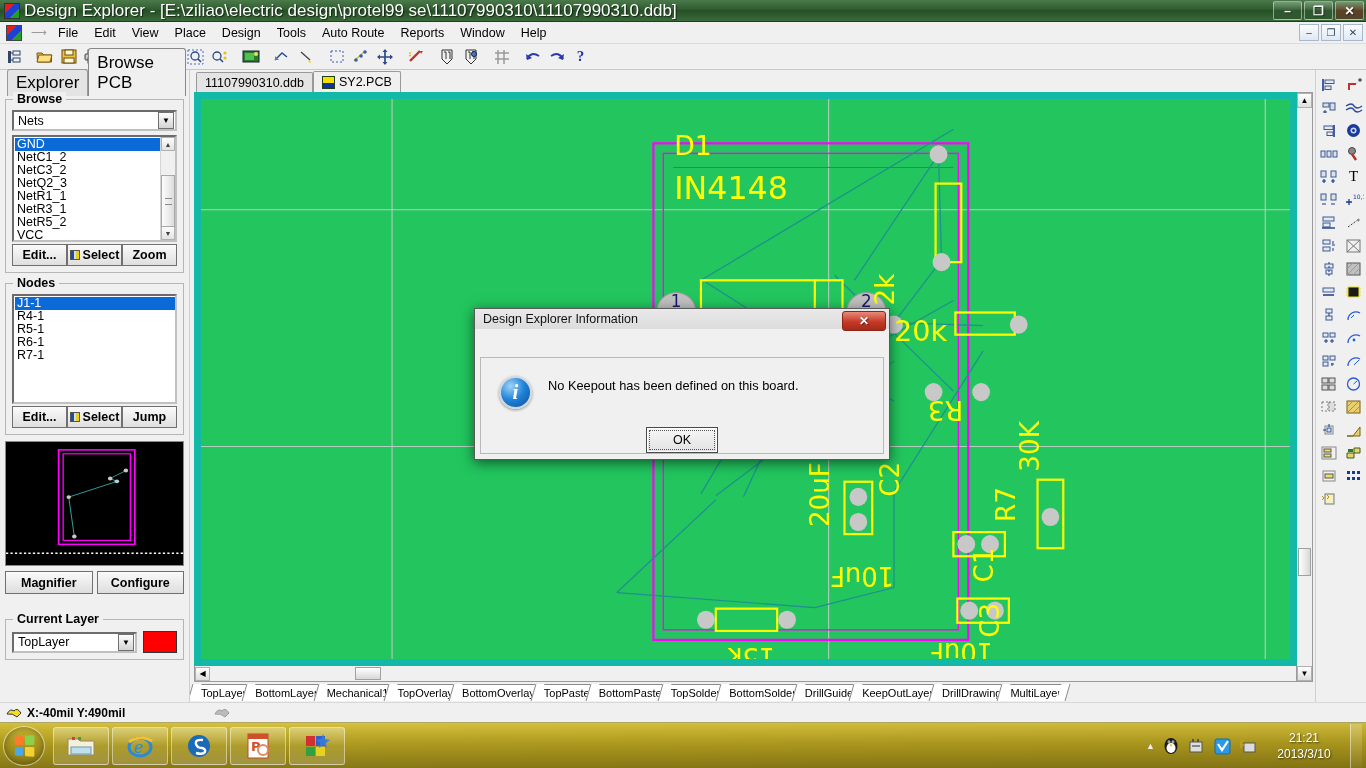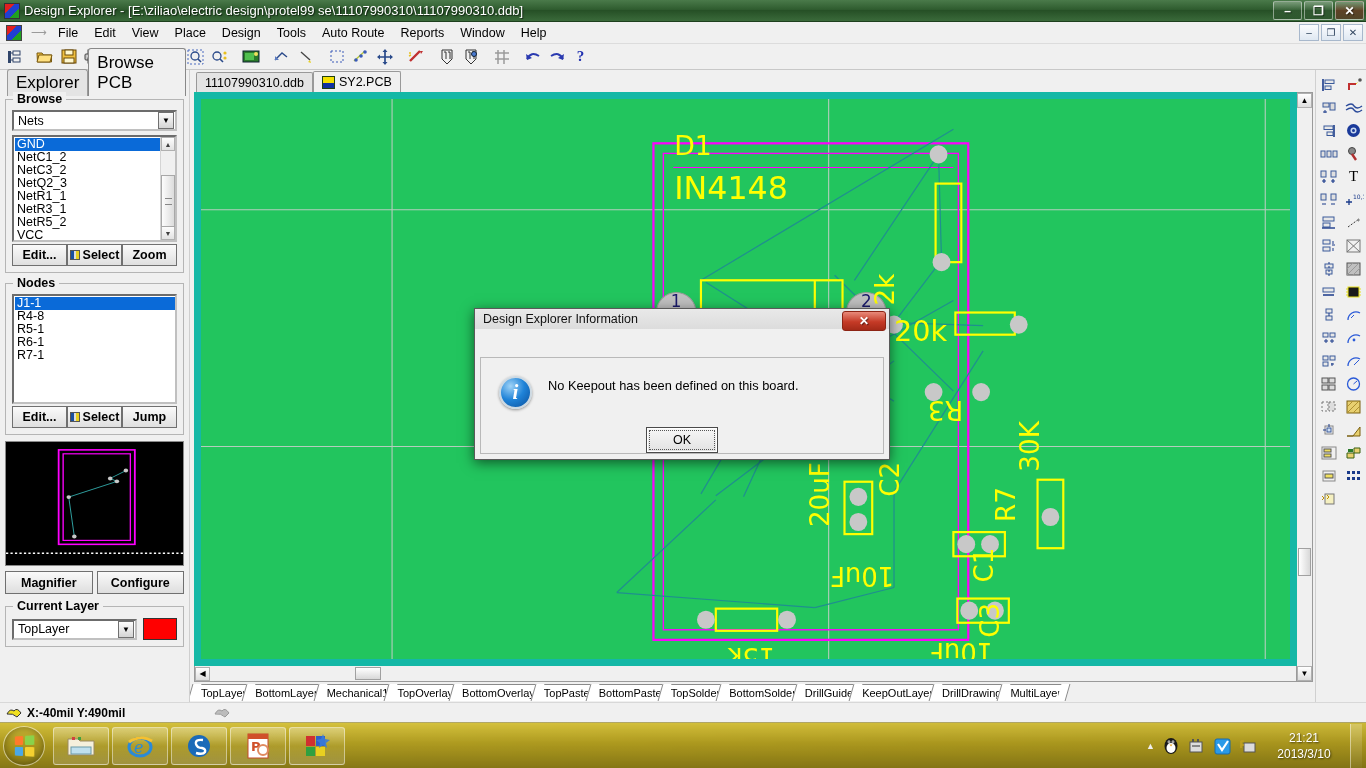--- a/index.html
+++ b/index.html
@@ -33,21 +33,21 @@
     border-bottom: 1px solid #1d3f1d;
   }
   .titlebar .app-icon {
     width: 16px; height: 16px; margin-right: 4px;
     background:
       linear-gradient(135deg, #e02020 0%, #e02020 33%, #2040d0 33%, #2040d0 66%, #20a020 66%);
     border: 1px solid #333;
     flex: 0 0 auto;
   }
   .titlebar .title-text {
-    font-size: 13px; font-weight: normal; color: #fff;
+    font-size: 17px; font-weight: normal; color: #fff;
     text-shadow: 1px 1px 1px rgba(0,0,0,.6);
     white-space: nowrap;
   }
   .win-btns { position: absolute; right: 2px; top: 1px; display: flex; gap: 2px; }
   .win-btn {
     width: 29px; height: 19px;
     background: linear-gradient(to bottom, rgba(255,255,255,.28), rgba(255,255,255,.05) 48%, rgba(0,0,0,.12));
     border: 1px solid rgba(255,255,255,.45);
     border-radius: 2px;
     display: flex; align-items: center; justify-content: center;
@@ -170,21 +170,21 @@
     width: 10px; height: 10px; margin-right: 3px; flex: 0 0 auto;
     background:
       linear-gradient(to right, #1a4fa0 0 3px, transparent 3px 5px, #e8d020 5px 10px),
       #ddd;
     border: 1px solid #555;
   }
   .preview {
     margin: 6px 2px 0 2px; height: 125px; background: #000;
     border: 1px solid #8a8a8a; position: relative; overflow: hidden;
   }
-  .two-btn { display: flex; gap: 4px; margin: 5px 2px 0 2px; }
+  .two-btn { display: flex; gap: 4px; margin: 5px 2px 13px 2px; }
   .two-btn > div {
     flex: 1; height: 23px; font-size: 12.5px; font-weight: bold;
     border: 1px solid #707070;
     background: linear-gradient(to bottom, #fafafa, #dedede);
     display: flex; align-items: center; justify-content: center;
   }
   .layer-swatch { width: 34px; height: 22px; background: #ff0000; border: 1px solid #333; margin-left: 6px; }
 
   
   .center { flex: 1; display: flex; flex-direction: column; min-width: 0; background: #f0f0f0; }
@@ -565,21 +565,21 @@
           </div>
           <div class="sbtn3">Zoom</div>
         </div>
       </div>
 
       <div class="group" style="padding-top:10px;margin-top:10px;">
         <div class="g-title">Nodes</div>
         <div class="listbox" style="height:110px;">
           <div class="lb-items">
             <div class="lb-item sel">J1-1</div>
-            <div class="lb-item">R4-8</div>
+            <div class="lb-item">R4-1</div>
             <div class="lb-item">R5-1</div>
             <div class="lb-item">R6-1</div>
             <div class="lb-item">R7-1</div>
           </div>
         </div>
         <div class="btn-row">
           <div class="sbtn3">Edit...</div>
           <div class="sbtn3">
             <span class="mini-ico"></span>
             <span>Select</span>

